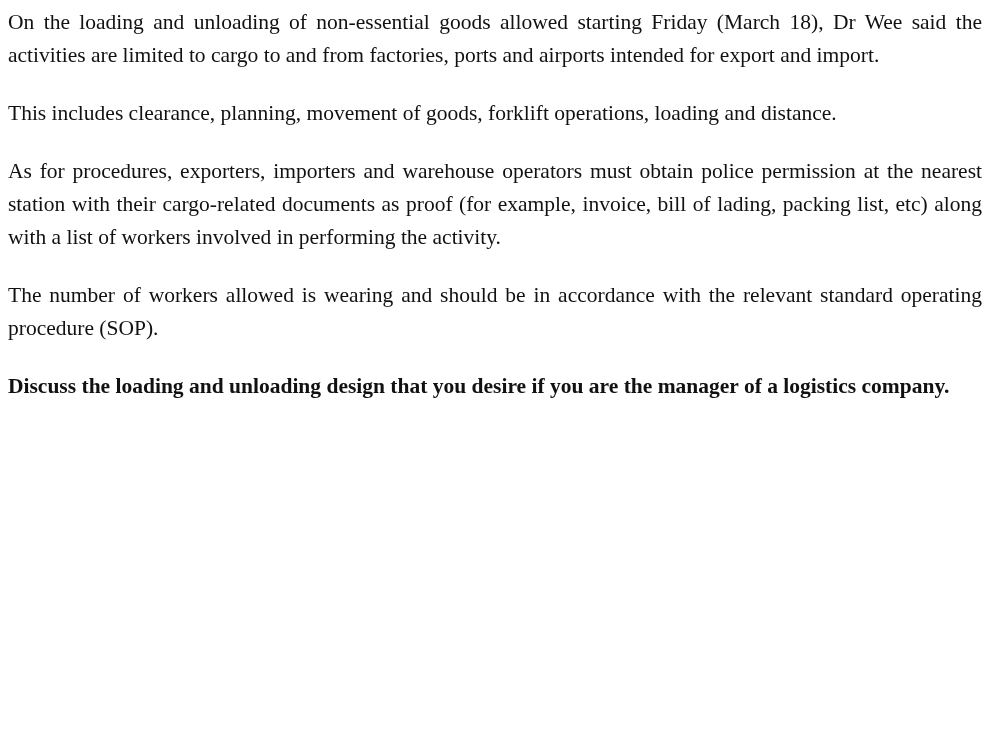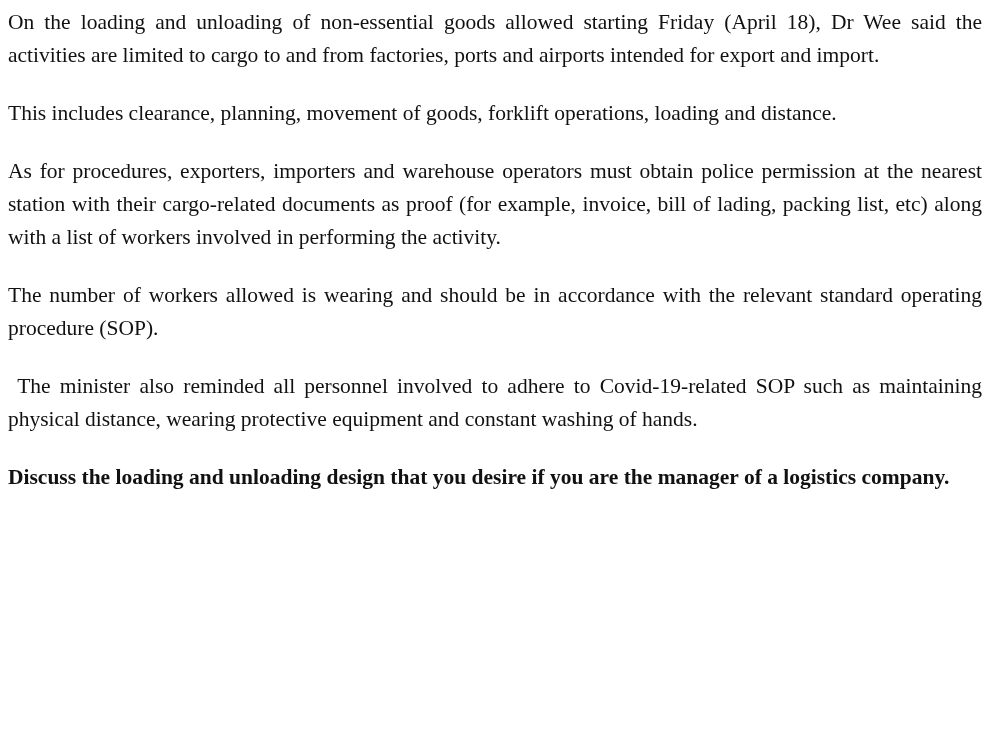--- a/index.html
+++ b/index.html
@@ -32,19 +32,18 @@
     font-family: Liberation Serif, serif;
   }
   .bold {
     font-weight: bold;
   }
 </style>
 </head>
 <body>
 
 <div class="doc">
-  <p class="para">On the loading and unloading of non-essential goods allowed starting Friday (April 18), Dr Wee said the activities are limited to cargo to and from factories, ports and airports intended for export and import.</p>
+  <p class="para">On the loading and unloading of non-essential goods allowed starting Friday (March 18), Dr Wee said the activities are limited to cargo to and from factories, ports and airports intended for export and import.</p>
   <p class="para">This includes clearance, planning, movement of goods, forklift operations, loading and distance.</p>
   <p class="para">As for procedures, exporters, importers and warehouse operators must obtain police permission at the nearest station with their cargo-related documents as proof (for example, invoice, bill of lading, packing list, etc) along with a list of workers involved in performing the activity.</p>
   <p class="para">The number of workers allowed is wearing and should be in accordance with the relevant standard operating procedure (SOP).</p>
-  <p class="para">&nbsp;The minister also reminded all personnel involved to adhere to Covid-19-related SOP such as maintaining physical distance, wearing protective equipment and constant washing of hands.</p>
   <p class="para last bold">Discuss the loading and unloading design that you desire if you are the manager of a logistics company.</p>
 </div>
 
 </body></html>

